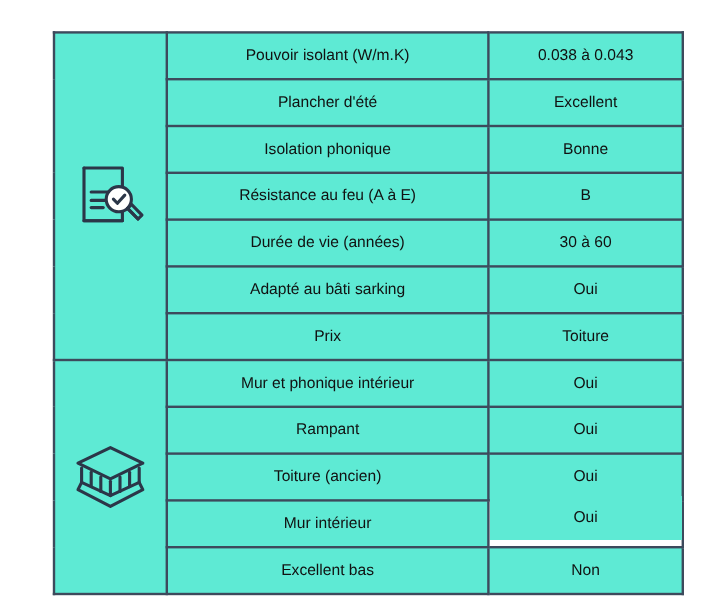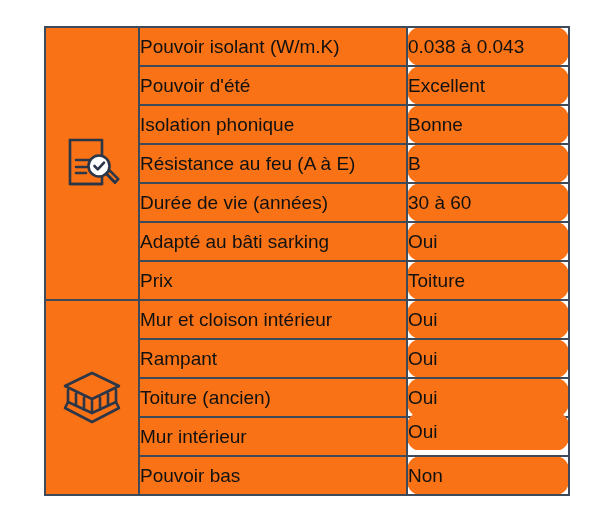--- a/index.html
+++ b/index.html
@@ -23,41 +23,40 @@
     position: absolute;
     left: 44px;
     top: 26px;
     width: 524px;
     border-collapse: collapse;
     table-layout: fixed;
   }
   .spec-table td {
     border: 2px solid #3d4a5c;
     padding: 0;
-    font-size: 19px;
+    font-size: 13px;
     color: #111111;
-    text-align: left;
+    text-align: center;
     vertical-align: middle;
-    background: #f97316;
+    background: #5eead4;
     line-height: 1.15;
   }
   col.icon-col   { width: 94px; }
   col.label-col  { width: 268px; }
   col.value-col  { width: 162px; }
 
   .row-cell {
     height: 37px;
   }
   .label-cell {
     font-size: 17.5px;
     white-space: nowrap;
   }
   .value-cell {
     font-size: 17.5px;
-    border-radius: 14px;
   }
   .icon-cell {
     background: #ffffff;
   }
   .icon-wrap {
     display: flex;
     align-items: center;
     justify-content: center;
     width: 100%;
   }
@@ -96,21 +95,21 @@
               <line x1="46.3" y1="41.6" x2="55" y2="50.5"></line>
               <path d="M46.3 41.6 L49.6 38.3 L58.3 47.2 L55 50.5 Z"></path>
             </svg>
           </div>
         </td>
         <td class="row-cell label-cell">Pouvoir isolant (W/m.K)</td>
         <td class="row-cell value-cell v-yellow">0.038 à 0.043</td>
       </tr>
 
       <tr>
-        <td class="row-cell label-cell">Pouvoir d'été</td>
+        <td class="row-cell label-cell">Plancher d'été</td>
         <td class="row-cell value-cell v-green-dark">Excellent</td>
       </tr>
 
       <tr>
         <td class="row-cell label-cell">Isolation phonique</td>
         <td class="row-cell value-cell v-green-light">Bonne</td>
       </tr>
 
       <tr>
         <td class="row-cell label-cell">Résistance au feu (A à E)</td>
@@ -140,40 +139,40 @@
               <path d="M9 23 L9 35 L33 46 L57 35 L57 23"></path>
               <path d="M33 34 L33 46"></path>
               <line x1="17" y1="26.5" x2="17" y2="38.5"></line>
               <line x1="25" y1="30.5" x2="25" y2="42.5"></line>
               <line x1="41" y1="30.5" x2="41" y2="42.5"></line>
               <line x1="49" y1="26.5" x2="49" y2="38.5"></line>
               <path d="M9 35 L6 41 L33 55 L60 41 L57 35"></path>
             </svg>
           </div>
         </td>
-        <td class="row-cell label-cell">Mur et cloison intérieur</td>
+        <td class="row-cell label-cell">Mur et phonique intérieur</td>
         <td class="row-cell value-cell v-white">Oui</td>
       </tr>
 
       <tr>
         <td class="row-cell label-cell">Rampant</td>
         <td class="row-cell value-cell v-white">Oui</td>
       </tr>
 
       <tr>
         <td class="row-cell label-cell">Toiture (ancien)</td>
         <td class="row-cell value-cell v-white">Oui</td>
       </tr>
 
       <tr>
         <td class="row-cell label-cell">Mur intérieur</td>
         <td class="row-cell value-cell v-white raised">Oui</td>
       </tr>
 
       <tr>
-        <td class="row-cell label-cell">Pouvoir bas</td>
+        <td class="row-cell label-cell">Excellent bas</td>
         <td class="row-cell value-cell v-white">Non</td>
       </tr>
 
     </tbody>
   </table>
 
 </div>
 
 </body></html>

